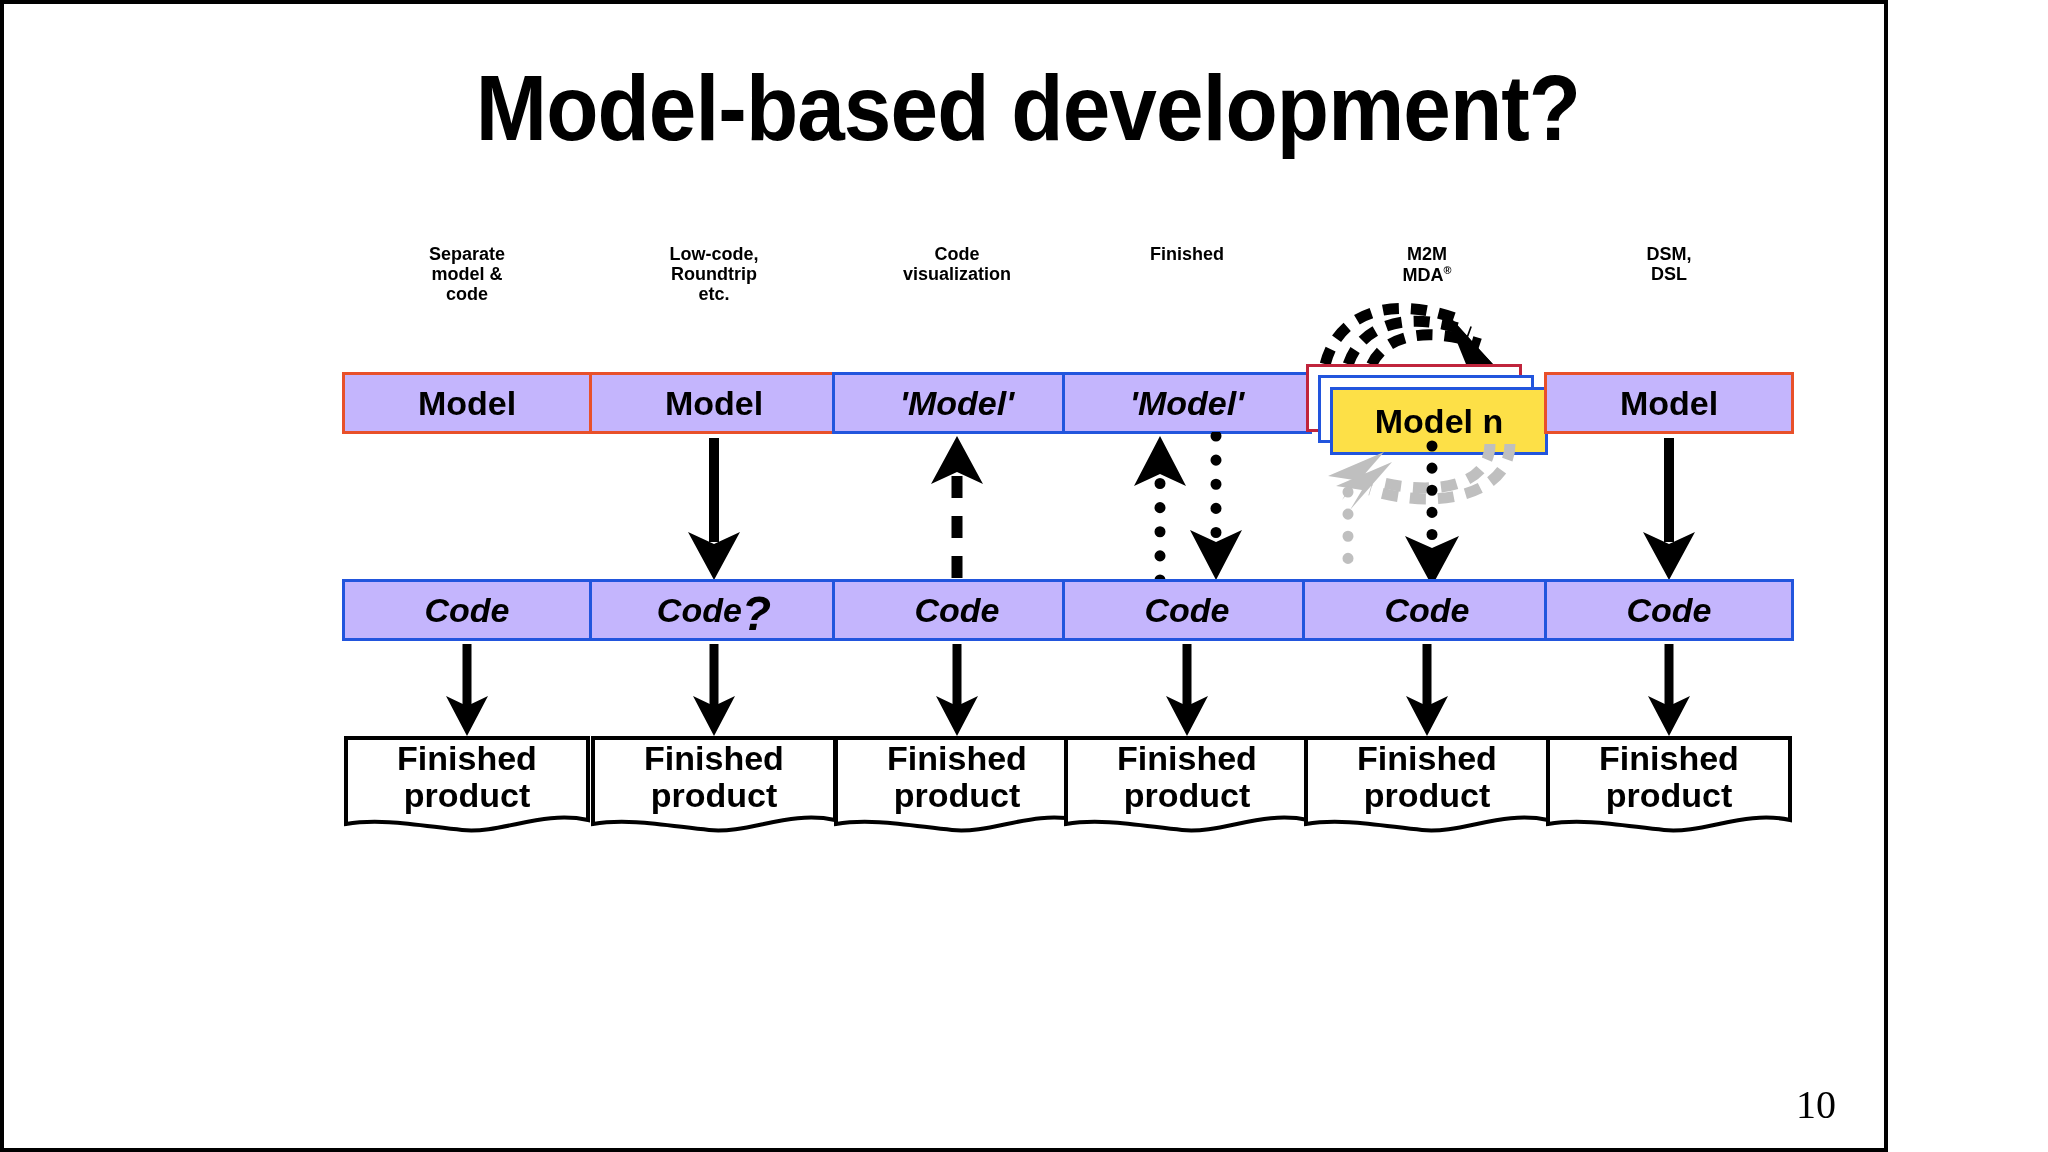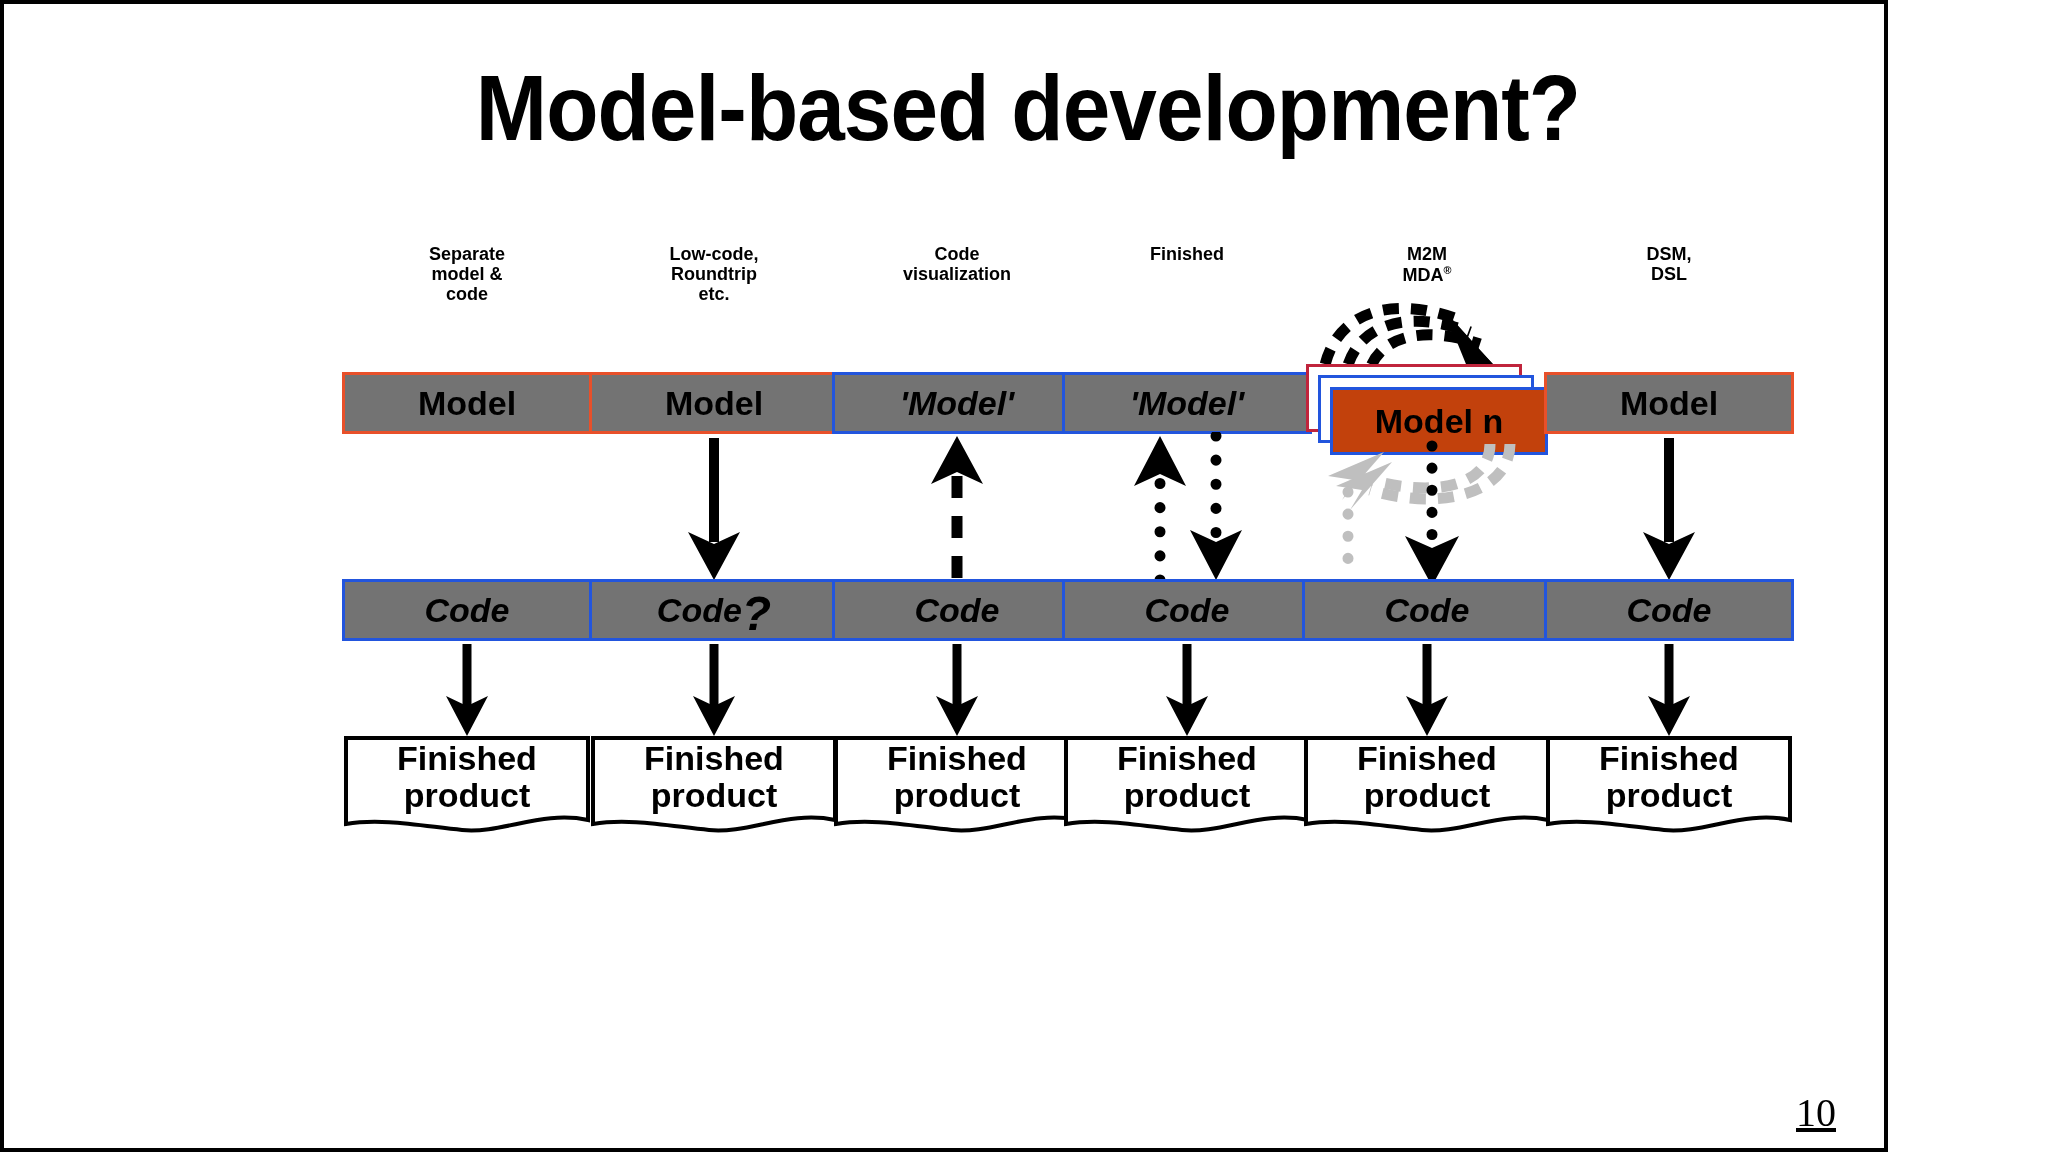--- a/index.html
+++ b/index.html
@@ -21,25 +21,24 @@
     font-size:92px;
     font-weight:bold;
     letter-spacing:-1px;
     color:#000;
     font-family:"Liberation Sans",sans-serif;
     transform:scaleX(0.93);
   }
 
   #page-number{
     position:absolute;
-    right:48px;bottom:12px;
+    right:48px;bottom:20px;
     font-family:"Liberation Serif",serif;
     font-size:40px;
     color:#000;
-    text-decoration:underline;
   }
 
   
   .col{
     position:absolute;
     top:240px;
     width:250px;
   }
   .col-header{
     text-align:center;
@@ -53,21 +52,21 @@
 
   
   .row-model{position:absolute;top:128px;left:0;width:250px;height:62px;}
   .row-code {position:absolute;top:335px;left:0;width:250px;height:62px;}
   .row-prod {position:absolute;top:490px;left:0;width:250px;height:100px;}
 
   .box{
     box-sizing:border-box;
     width:100%;height:100%;
     display:flex;align-items:center;justify-content:center;
-    background:#737373;
+    background:#c4b5fd;
     font-size:34px;font-weight:bold;color:#000;
     white-space:nowrap;
   }
   .box.red{border:3px solid #E8502A;}
   .box.blue{border:3px solid #2255DD;font-style:italic;}
 
   .box .qmark{font-size:48px;line-height:0;position:relative;top:4px;}
 
   
   .doc{
@@ -90,21 +89,21 @@
   .zone-mc{top:188px;height:150px;}   
   .zone-cp{top:396px;height:98px;}    
 
   
   .stack{position:absolute;top:120px;left:0;width:250px;height:90px;}
   .stack .s1{position:absolute;left:4px;top:0px;width:210px;height:62px;
              border:3px solid #C0243C;background:#fff;}
   .stack .s2{position:absolute;left:16px;top:11px;width:210px;height:62px;
              border:3px solid #2255DD;background:#fff;}
   .stack .s3{position:absolute;left:28px;top:23px;width:212px;height:62px;
-             border:3px solid #2255DD;background:#c2410c;
+             border:3px solid #2255DD;background:#fde047;
              display:flex;align-items:center;justify-content:center;
              font-size:34px;font-weight:bold;color:#000;white-space:nowrap;}
 
   .m2m-curves{position:absolute;left:-10px;top:30px;width:280px;height:120px;pointer-events:none;}
   .m2m-curves-lower{position:absolute;left:-10px;top:196px;width:280px;height:150px;pointer-events:none;}
 </style>
 </head>
 <body>
 
 <div id="slide">

